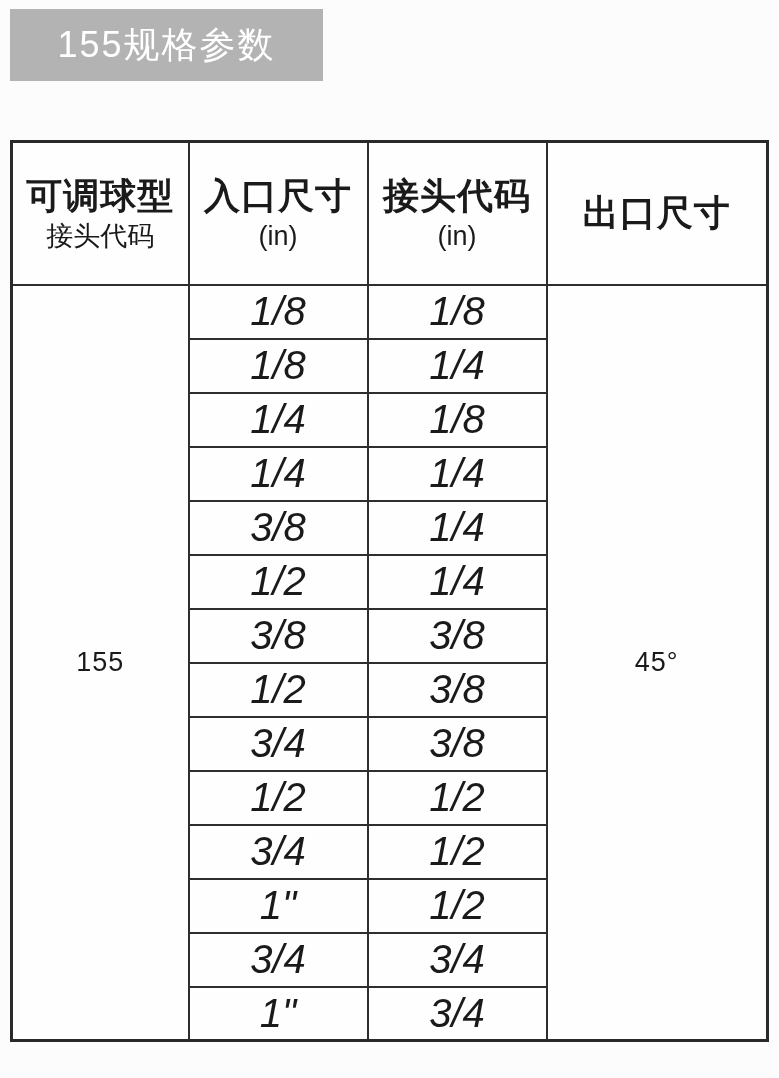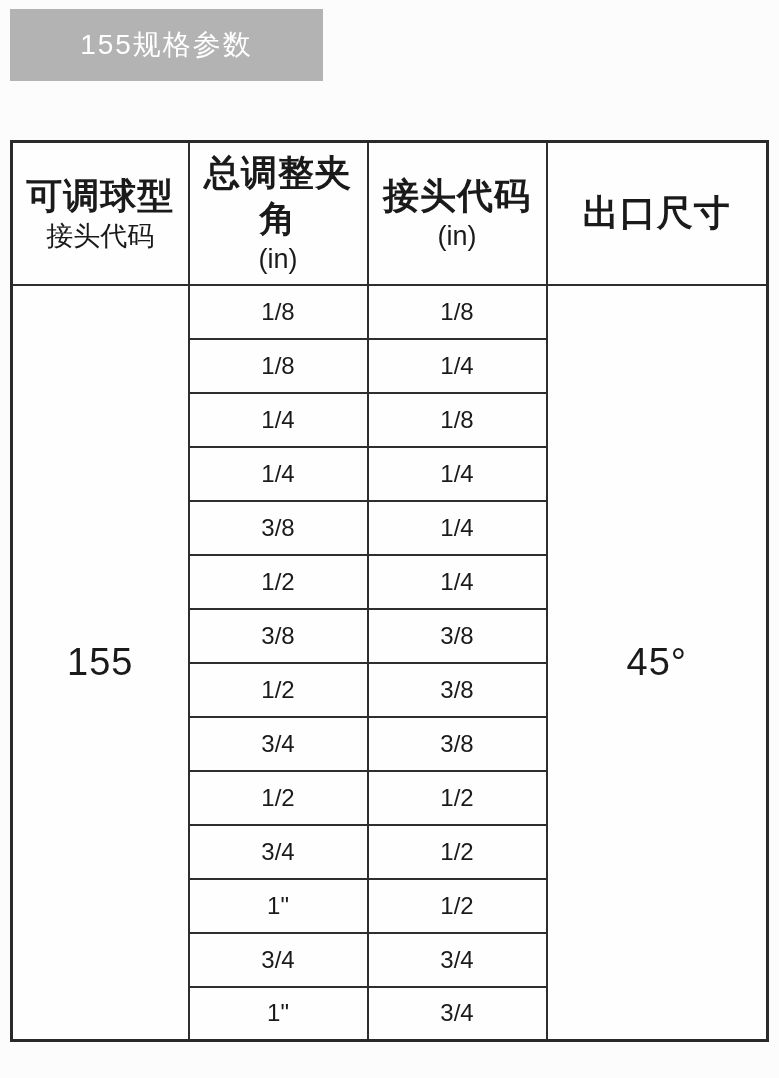--- a/index.html
+++ b/index.html
@@ -18,21 +18,21 @@
     position: absolute;
     left: 10px;
     top: 9px;
     width: 313px;
     height: 72px;
     background: #b3b3b3;
     color: #ffffff;
     display: flex;
     align-items: center;
     justify-content: center;
-    font-size: 28px;
+    font-size: 36px;
     letter-spacing: 2px;
   }
   table.spec {
     position: absolute;
     left: 10px;
     top: 140px;
     width: 756px;
     height: 865px;
     border-collapse: collapse;
     table-layout: fixed;
@@ -54,25 +54,26 @@
     font-weight: bold;
     letter-spacing: 1px;
     line-height: 1.28;
   }
   th .h-line2 {
     font-weight: normal;
     font-size: 27px;
     letter-spacing: 0;
   }
   td.value-cell {
-    font-size: 24px;
+    font-size: 40px;
     font-weight: normal;
+    font-style: italic;
   }
   td.merged-cell {
-    font-size: 38px;
+    font-size: 27px;
     letter-spacing: 1px;
   }
 </style>
 </head>
 <body>
 
 <div class="banner">
   <span>155规格参数</span>
 </div>
 
@@ -83,21 +84,21 @@
     <col style="width:179px">
     <col style="width:221px">
   </colgroup>
   <thead>
     <tr>
       <th>
         <div class="h-line1">可调球型</div>
         <div class="h-line2">接头代码</div>
       </th>
       <th>
-        <div class="h-line1">总调整夹角</div>
+        <div class="h-line1">入口尺寸</div>
         <div class="h-line2">(in)</div>
       </th>
       <th>
         <div class="h-line1">接头代码</div>
         <div class="h-line2">(in)</div>
       </th>
       <th>
         <div class="h-line1">出口尺寸</div>
       </th>
     </tr>

